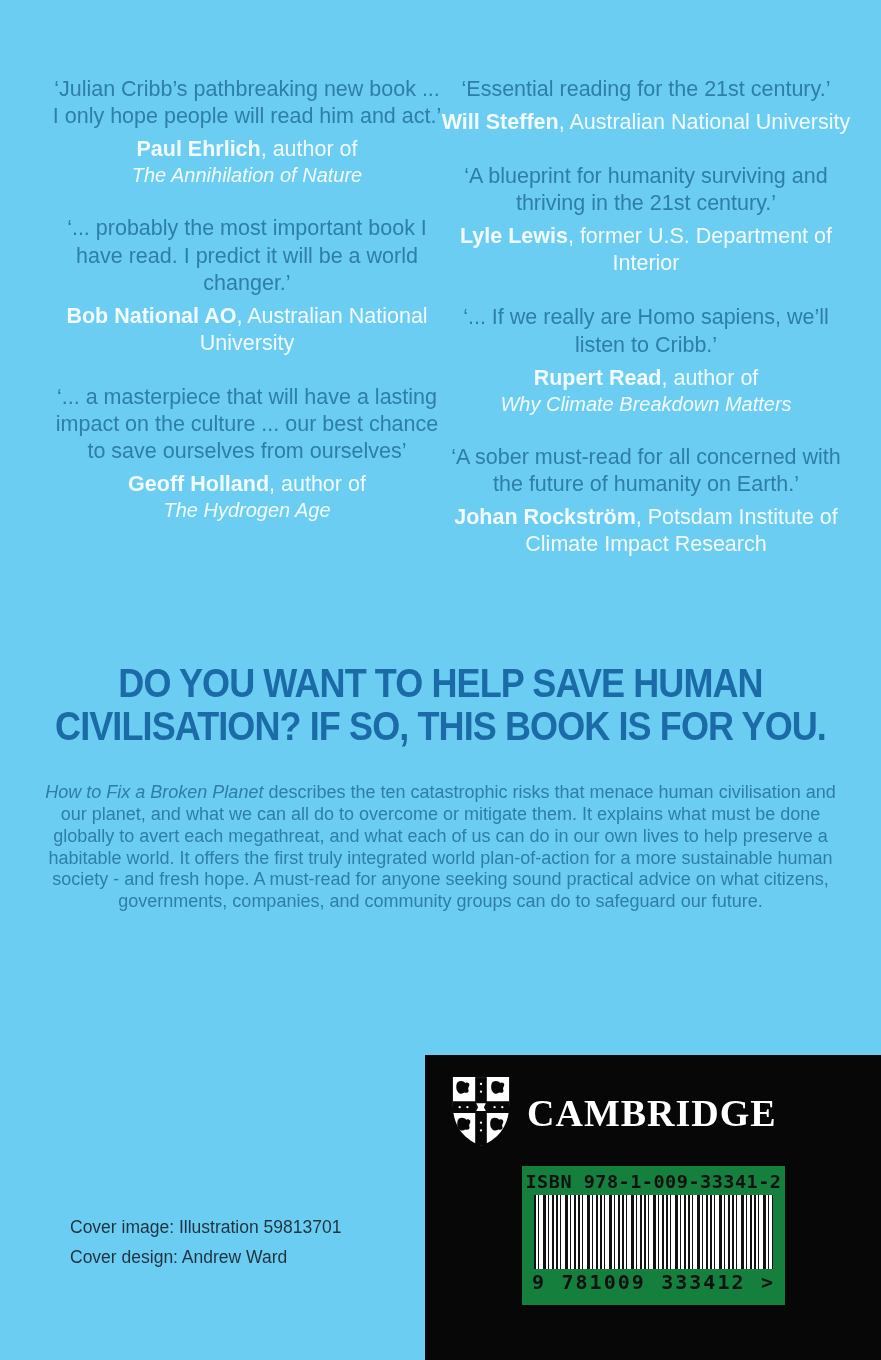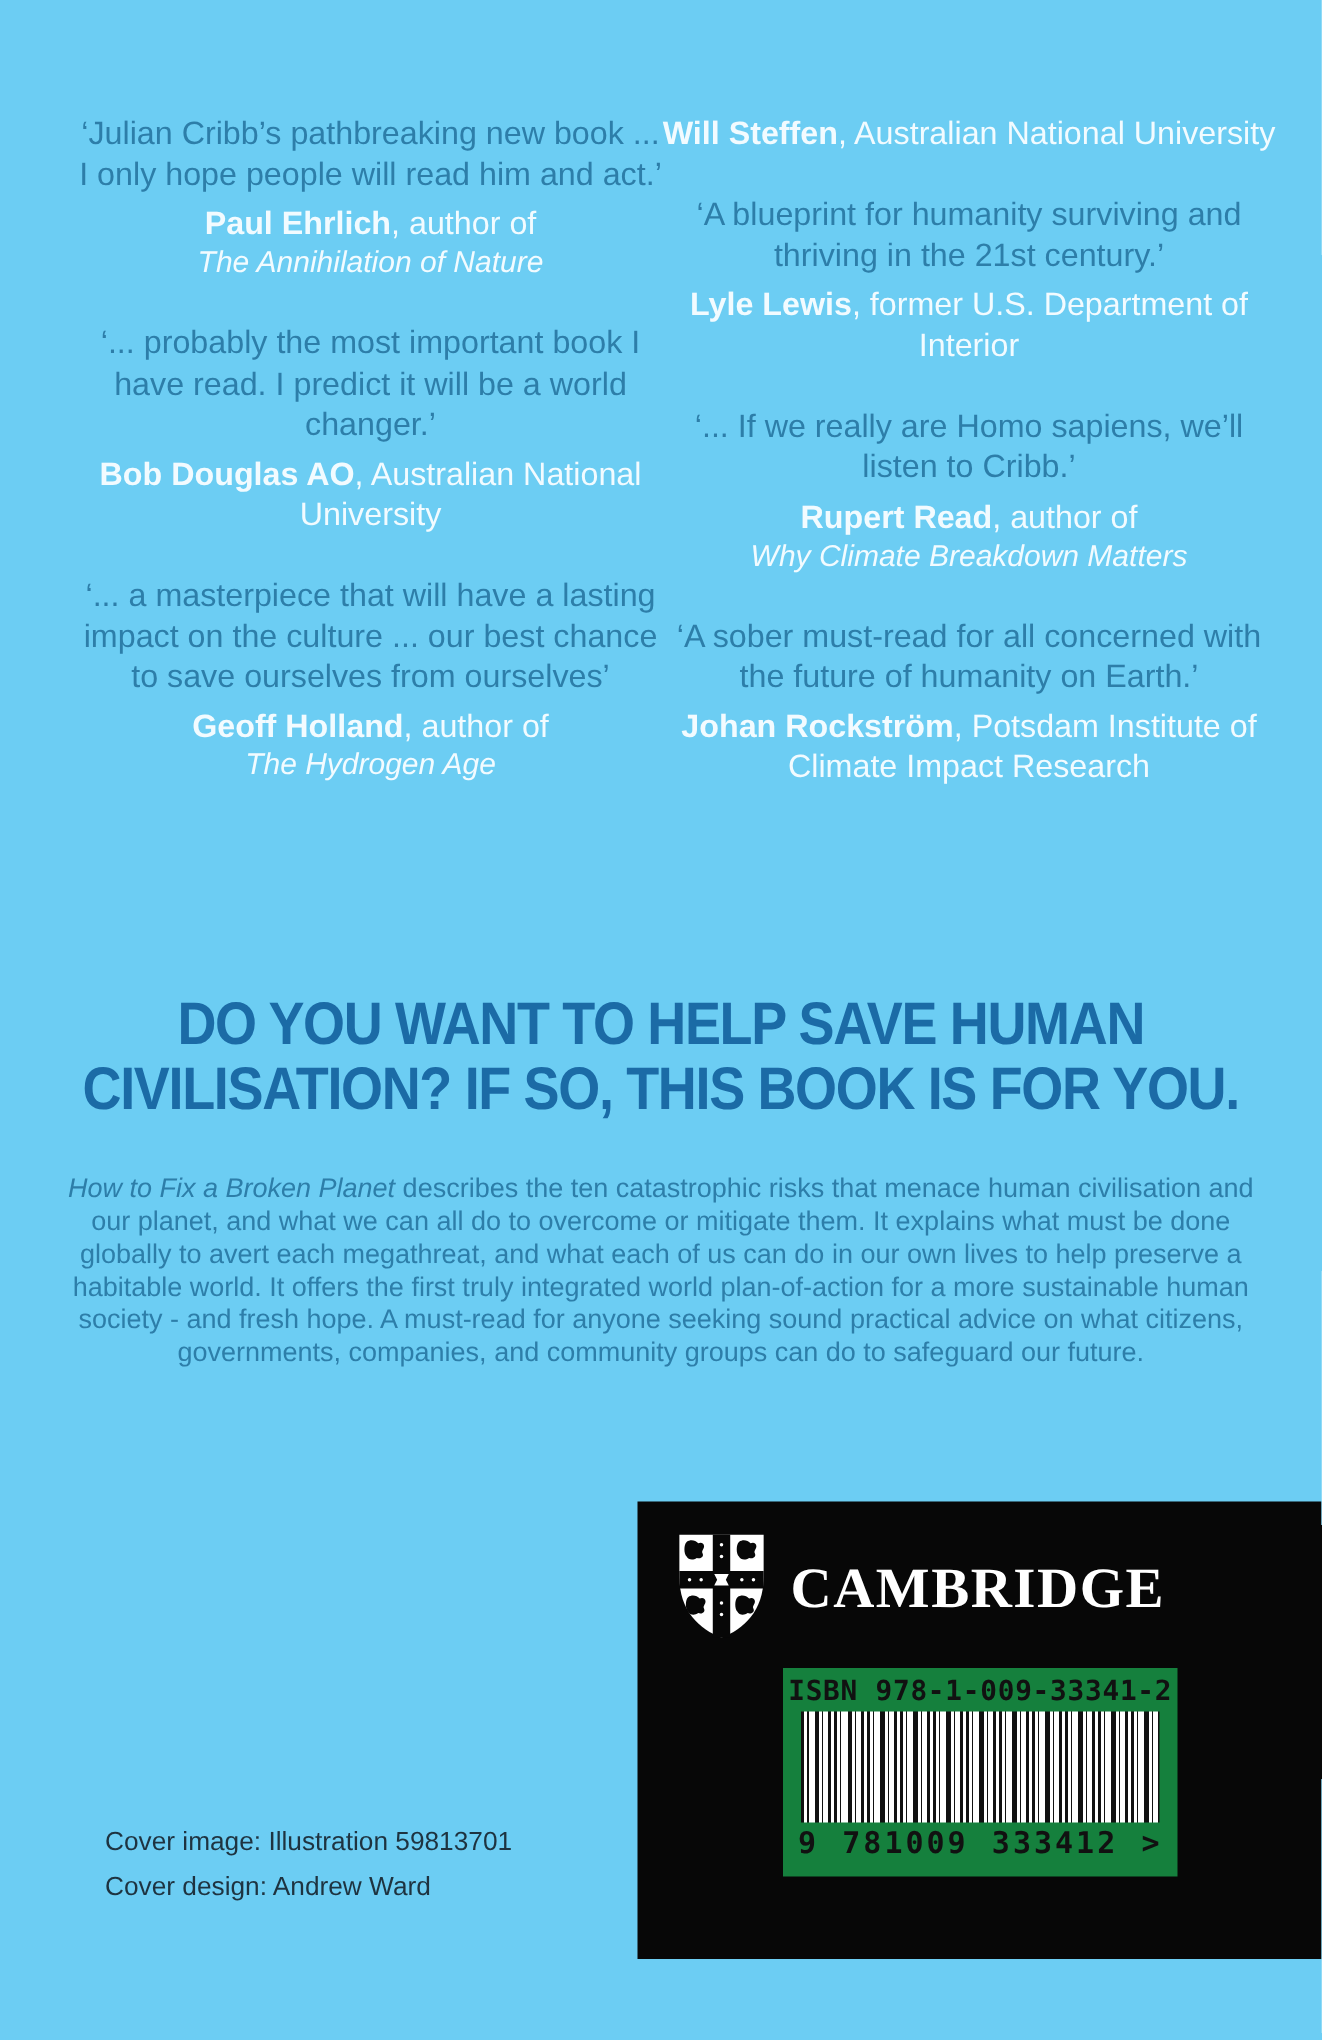--- a/index.html
+++ b/index.html
@@ -53,21 +53,21 @@
   
   .credits{
     position:absolute;left:70px;top:1216px;
     color:var(--credits_text,#1e3340);
     font-size:17.5px;line-height:1.27;
     text-align:left;
   }
   .credits-line3{margin-top:8px;}
   
   .publisher{
-    position:absolute;left:425px;top:1001px;width:456px;height:305px;
+    position:absolute;left:425px;top:1055px;width:456px;height:305px;
     background:var(--publisher_bg,#070707);
   }
   .logo-row{display:flex;align-items:center;gap:15px;padding:19px 0 0 25px;}
   .shield{flex:0 0 auto;}
   .pub-name{color:#fff;font-family:"Liberation Serif",serif;font-weight:bold;text-align:left;}
   .pub-line1{font-size:38px;letter-spacing:1px;line-height:1.02;}
   .pub-line2{font-size:22.5px;letter-spacing:1.5px;line-height:1.25;}
   
   .barcode-box{
     position:absolute;left:97px;top:111px;width:263px;height:139px;
@@ -97,32 +97,33 @@
 <div class="cover">
 
   <div class="qcol qcol-left">
     <div class="quote-block">
       <div class="quote">‘Julian Cribb’s pathbreaking new book ... I only hope people will read him and act.’</div>
       <div class="attr"><b>Paul Ehrlich</b><span>, author of</span></div>
       <div class="attr-work">The Annihilation of Nature</div>
     </div>
     <div class="quote-block">
       <div class="quote">‘... probably the most important book I have read. I predict it will be a world changer.’</div>
-      <div class="attr"><b>Bob Douglas AO</b><span>, Australian National University</span></div>
+      <div class="attr"><b>Bob National AO</b><span>, Australian National University</span></div>
       <div class="attr-work"></div>
     </div>
     <div class="quote-block">
       <div class="quote">‘... a masterpiece that will have a lasting impact on the culture ... our best chance to save ourselves from ourselves’</div>
       <div class="attr"><b>Geoff Holland</b><span>, author of</span></div>
       <div class="attr-work">The Hydrogen Age</div>
     </div>
   </div>
 
   <div class="qcol qcol-right">
     <div class="quote-block">
+      <div class="quote">‘Essential reading for the 21st century.’</div>
       <div class="attr"><b>Will Steffen</b><span>, Australian National University</span></div>
       <div class="attr-work"></div>
     </div>
     <div class="quote-block">
       <div class="quote">‘A blueprint for humanity surviving and thriving in the 21st century.’</div>
       <div class="attr"><b>Lyle Lewis</b><span>, former U.S. Department of Interior</span></div>
       <div class="attr-work"></div>
     </div>
     <div class="quote-block">
       <div class="quote">‘... If we really are Homo sapiens, we’ll listen to Cribb.’</div>

